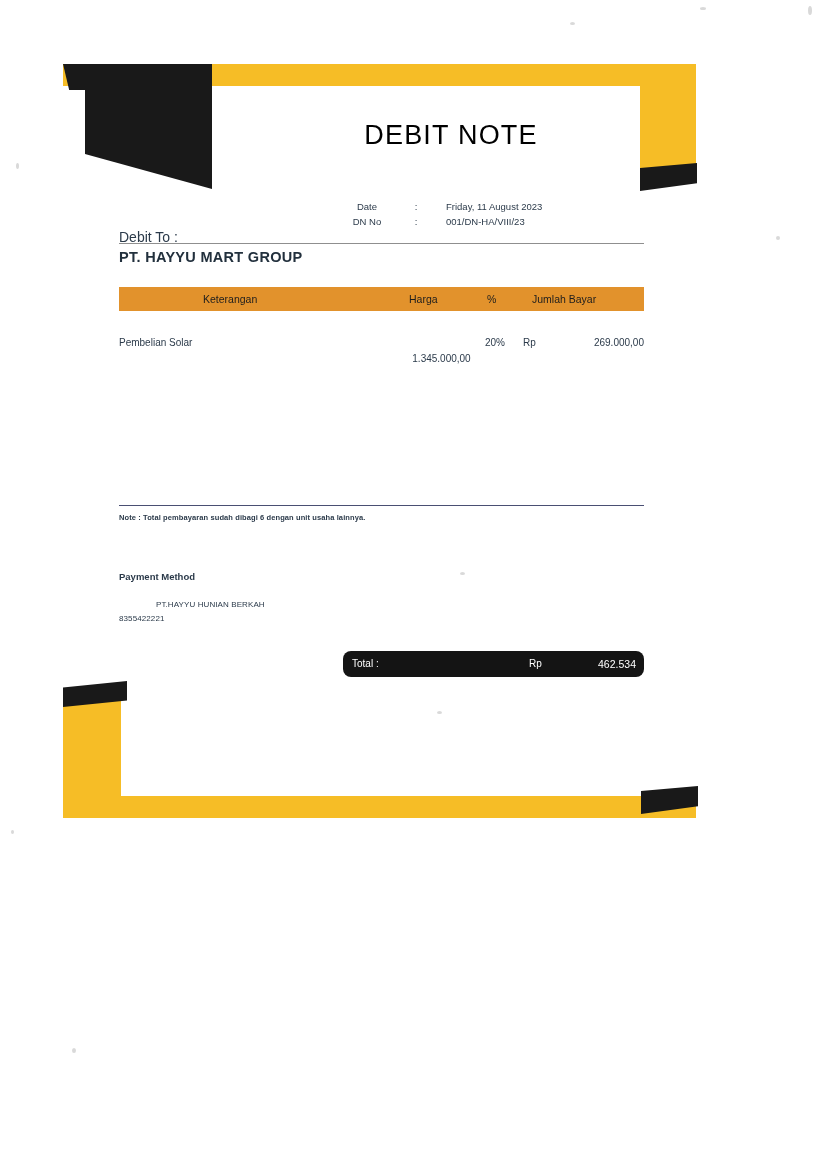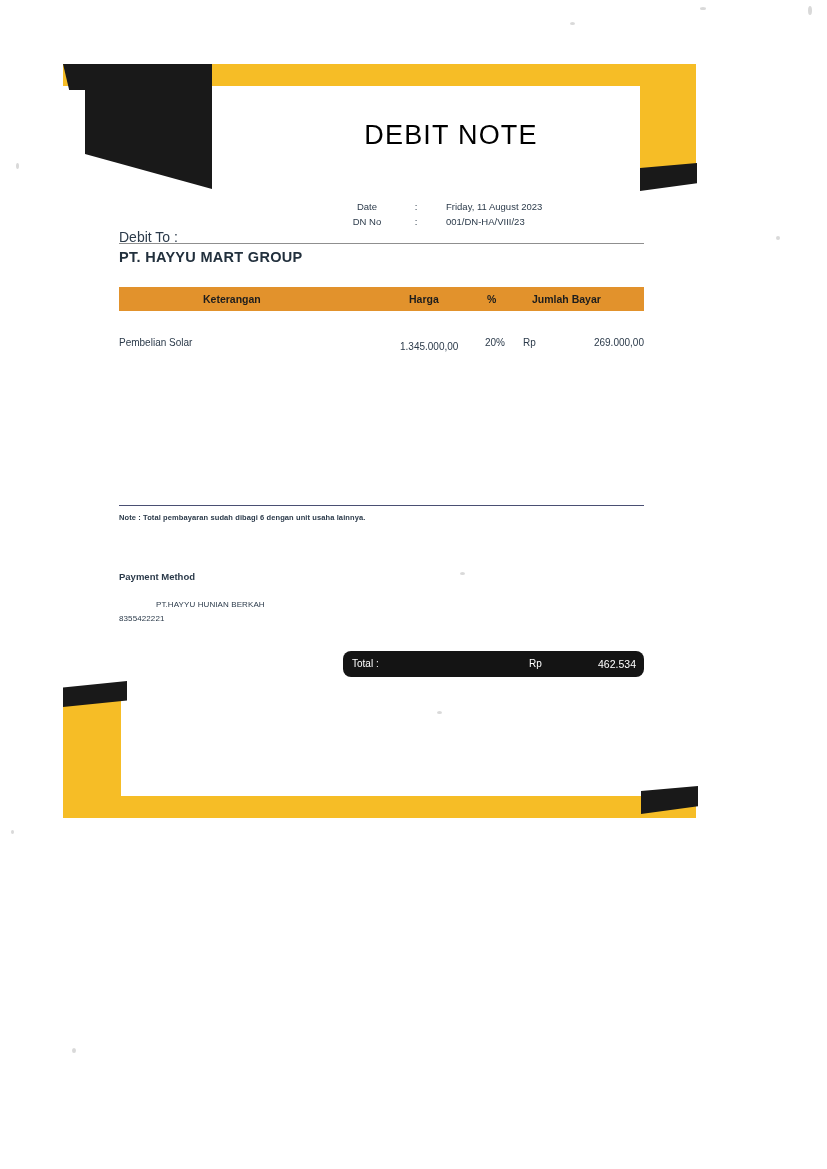--- a/index.html
+++ b/index.html
@@ -165,38 +165,38 @@
     left: 119px;
     top: 287px;
     width: 525px;
     height: 24px;
     background: #e2922c;
   }
   .tbl-head .c {
     position: absolute;
     top: 6px;
     font-size: 10.5px;
-    font-weight: bold;
+    font-weight: normal;
     color: #1d1d1d;
   }
   .c-keterangan { left: 84px; }
   .c-harga { left: 290px; }
   .c-persen { left: 368px; }
   .c-jumlah { left: 413px; }
 
   .row {
     position: absolute;
     left: 119px;
     top: 337px;
     width: 525px;
     font-size: 10px;
     color: #2b3a4a;
   }
   .row .desc { position: absolute; left: 0; top: 0; }
-  .row .harga { position: absolute; left: 281px; top: 4px; width: 83px; text-align: left; }
+  .row .harga { position: absolute; left: 281px; top: 16px; width: 83px; text-align: center; }
   .row .pct   { position: absolute; left: 366px; top: 0; text-align: center; }
   .row .cur   { position: absolute; left: 404px; top: 0; }
   .row .amt   { position: absolute; left: 420px; top: 0; width: 105px; text-align: right; }
 
   .divider {
     position: absolute;
     left: 119px;
     top: 505px;
     width: 525px;
     height: 1px;

